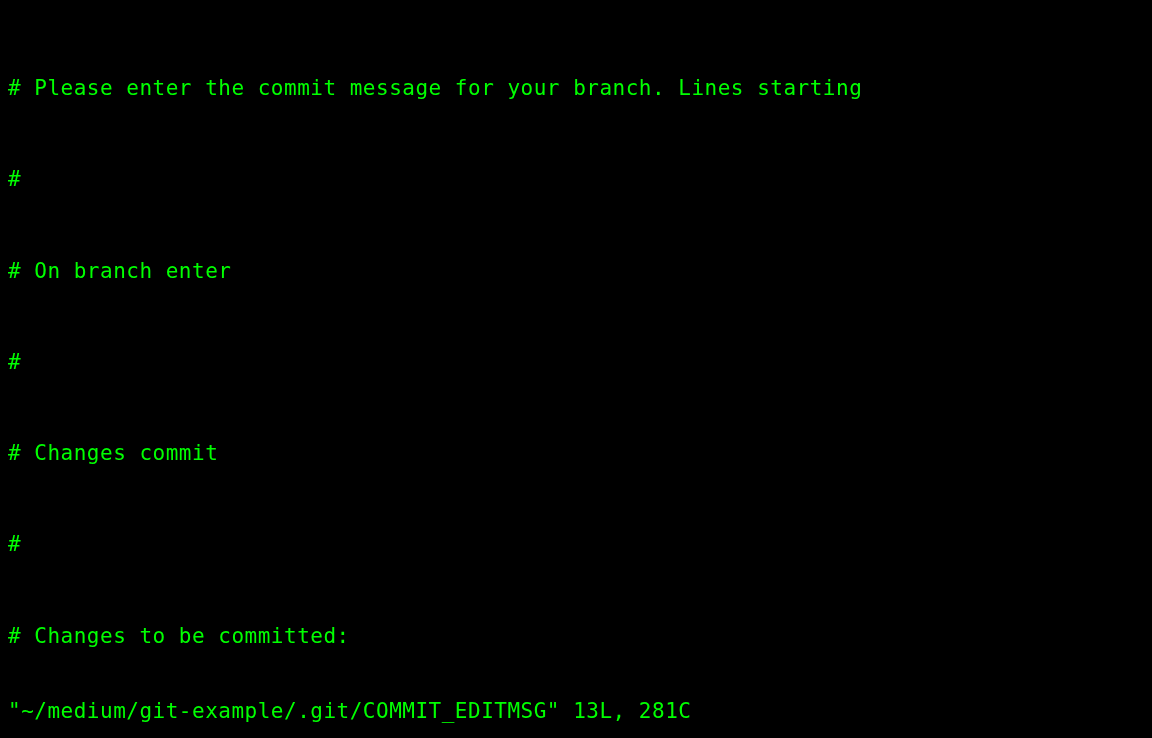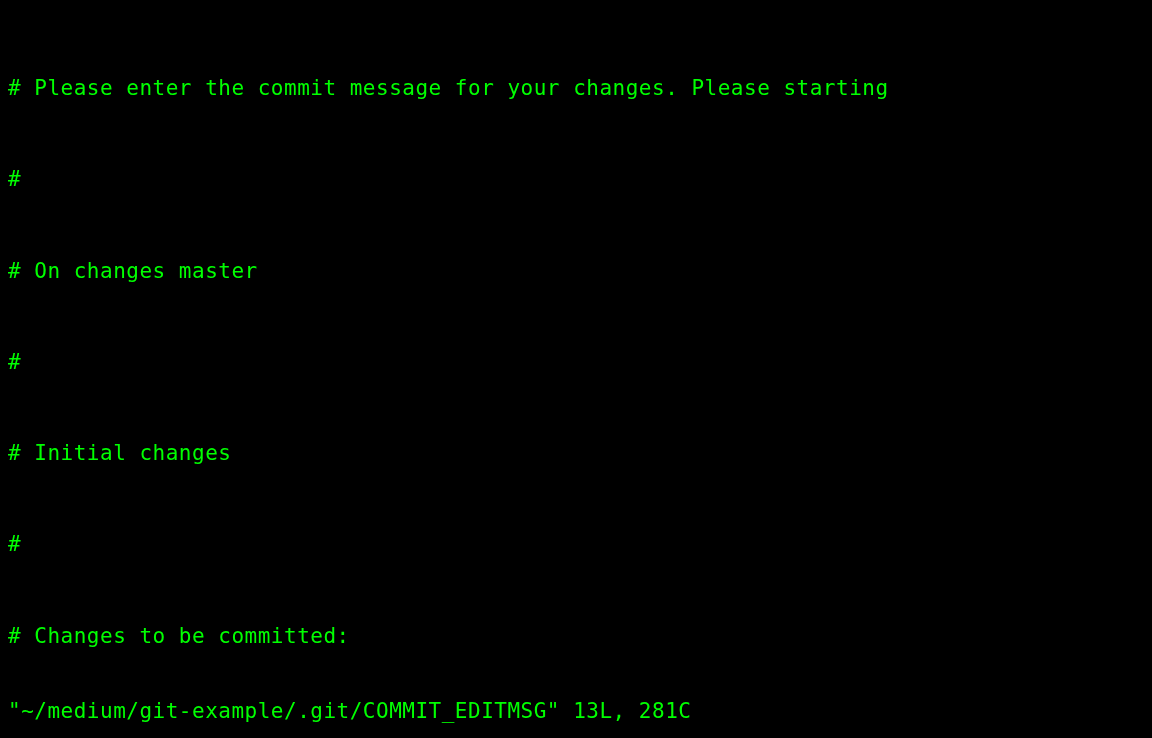--- a/index.html
+++ b/index.html
@@ -31,25 +31,25 @@
       position: absolute;
       bottom: 12px;
       left: 8px;
       white-space: pre;
     }
   </style>
 </head>
 <body>
 
 <div class="editor-area">
-  <div class="comment-line"># Please enter the commit message for your changes. Please starting</div>
+  <div class="comment-line"># Please enter the commit message for your branch. Lines starting</div>
   <div class="comment-line">#</div>
-  <div class="comment-line"># On changes master</div>
+  <div class="comment-line"># On branch enter</div>
   <div class="comment-line">#</div>
-  <div class="comment-line"># Initial changes</div>
+  <div class="comment-line"># Changes commit</div>
   <div class="comment-line">#</div>
   <div class="comment-line"># Changes to be committed:</div>
   
   
   
   
   
   
   
   

